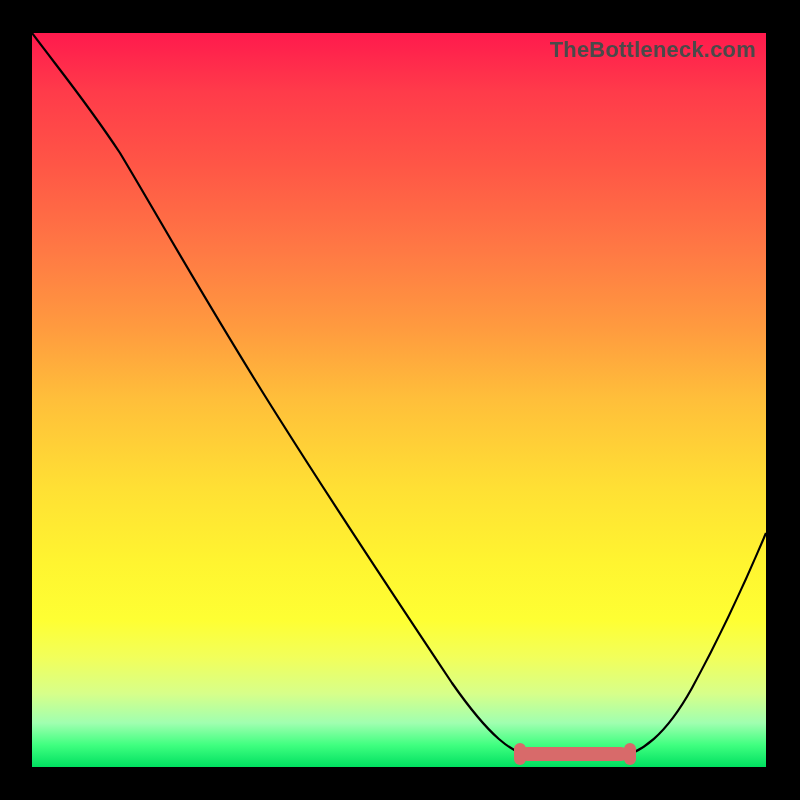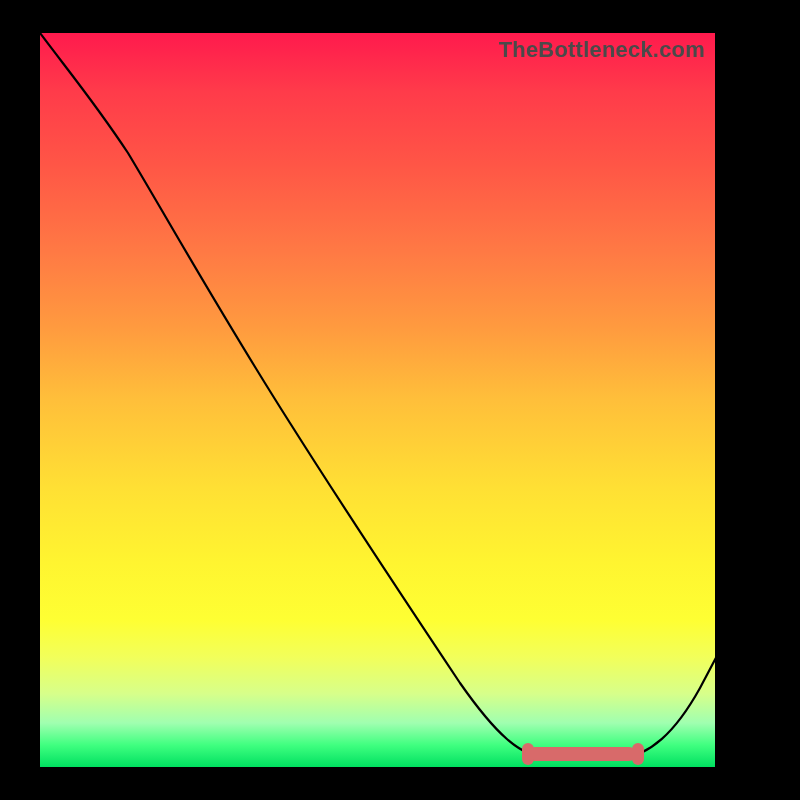--- a/index.html
+++ b/index.html
@@ -1,21 +1,21 @@
 <!DOCTYPE html>
 <html><head>
 <meta charset="utf-8">
 <style>
   * { margin: 0; padding: 0; box-sizing: border-box; }
   html, body { width: 800px; height: 800px; background: #000; overflow: hidden; }
   .frame { position: relative; width: 800px; height: 800px; background: #000; }
   .plot {
     position: absolute;
-    left: 40px; top: 33px;
-    width: 675px; height: 734px;
+    left: 32px; top: 33px;
+    width: 734px; height: 734px;
     background: linear-gradient(to bottom,
       #ff1a4d 0%,
       #ff3b4a 8%,
       #ff5646 18%,
       #ff7a44 30%,
       #ff9a3f 40%,
       #ffbf3a 50%,
       #ffe034 62%,
       #fff430 72%,
       #feff33 80%,

